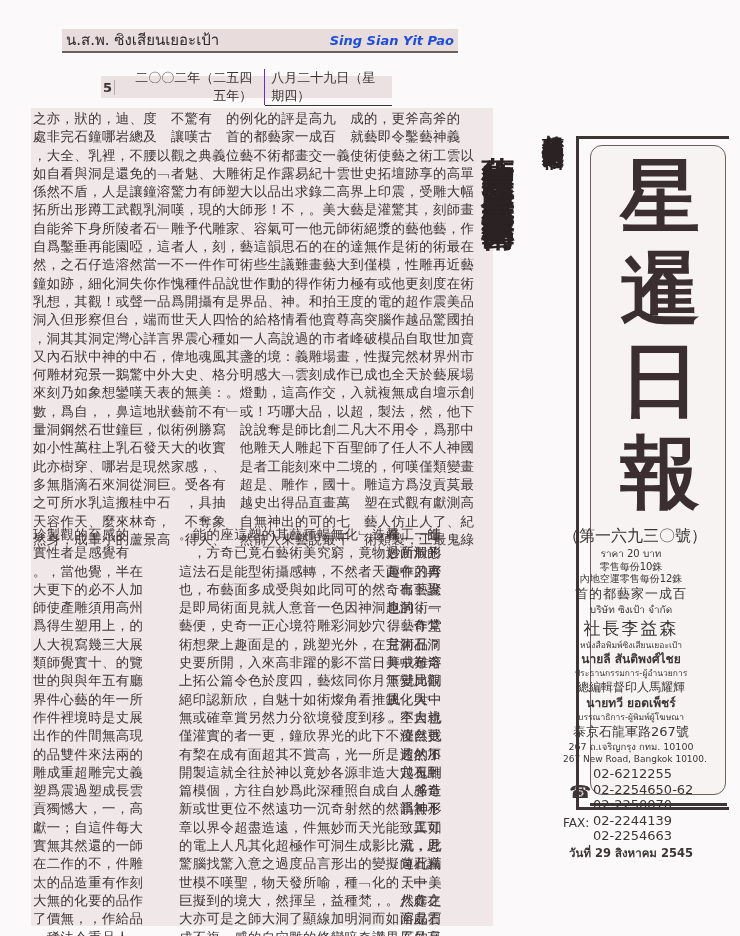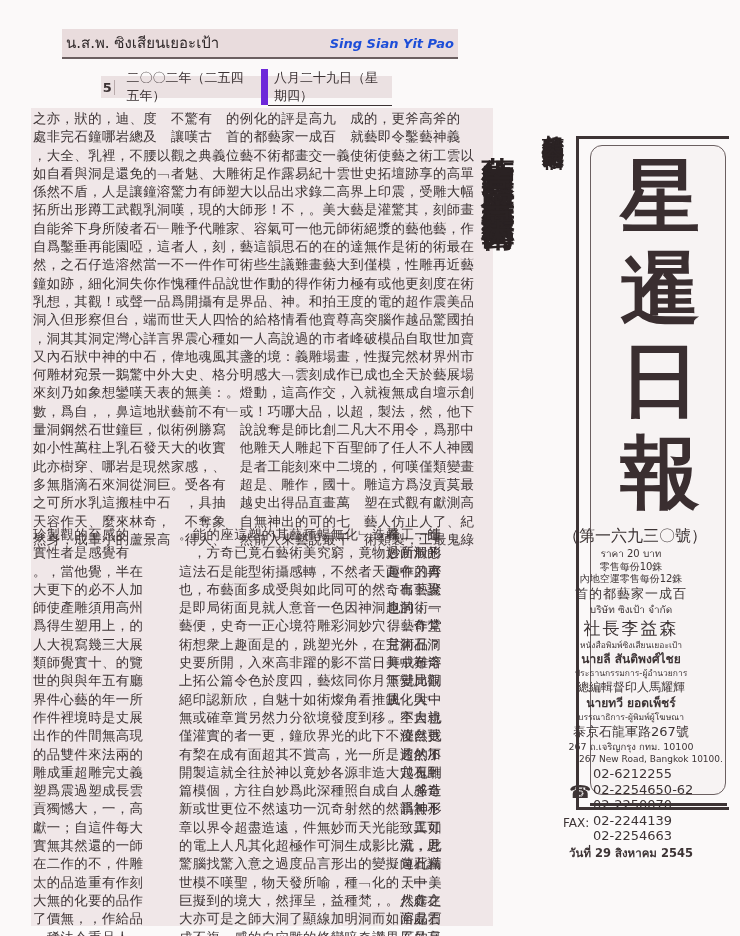--- a/index.html
+++ b/index.html
@@ -2,35 +2,35 @@
 <html><head>
 <meta charset="utf-8">
 <style>
   html, body { margin:0; padding:0; }
   body {
     width:740px; height:936px; overflow:hidden;
     background:#fbf9f9; position:relative;
     font-family:"DejaVu Serif", serif; color:#3a3233;
   }
   .banner {
-    position:absolute; left:62px; top:29px; width:396px; height:30px;
+    position:absolute; left:62px; top:29px; width:396px; height:24px;
     background:#e9dcdd; border-bottom:2px solid #6b5f60;
     display:flex; align-items:center; justify-content:space-between;
     padding:0 4px; box-sizing:border-box;
   }
   .banner .thai { font-family:"DejaVu Sans", sans-serif; font-size:15px; color:#2f2829; }
   .banner .cn { font-size:15px; font-weight:bold; letter-spacing:14px; color:#3b3233; }
   .banner .en { font-family:"DejaVu Sans", sans-serif; font-style:italic; font-weight:bold; font-size:13px; color:#1d4ed8; }
   .dateline {
     position:absolute; left:101px; top:76px; width:291px; height:22px;
     background:#ebe1e2; display:flex; align-items:center;
     font-family:"DejaVu Sans", sans-serif; font-size:13px; color:#3b3233;
   }
   .dateline .pg { width:16px; text-align:center; font-weight:bold; border-right:1px solid #b8aaab; }
-  .dateline .yr { padding:0 12px; border-right:7px solid #6d28d9; }
+  .dateline .yr { padding:0 12px; border-right:1px solid #6d28d9;text-align:right; }
   .dateline .dt { padding:0 6px; border-bottom:1px solid #3b3233; }
 
   .article {
     position:absolute; left:18px; top:108px; width:462px; height:818px;
     background:#f0e7e8;
     margin-left:13px;
   }
   .body-block {
     position:absolute; font-size:13.4px; line-height:18.3px;
     white-space:pre; color:#3d3435; letter-spacing:0.4px;
@@ -75,21 +75,21 @@
   .price { font-size:10px; line-height:14px; }
   .retail { font-size:10px; line-height:12px; }
   .company { font-size:13px; line-height:18px; letter-spacing:1px; }
   .company-th { font-size:10px; line-height:14px; }
   .president { font-size:17px; line-height:22px; letter-spacing:2px; }
   .small { font-size:8.5px; line-height:12px; }
   .thname { font-size:12px; line-height:16px; font-weight:bold; }
   .editor { font-size:12px; line-height:16px; }
   .addr-cn { font-size:13px; line-height:17px; }
   .addr-th { font-size:9.5px; line-height:13px; }
-  .addr-en { font-size:9px; line-height:13px;margin-left:16px; }
+  .addr-en { font-size:9px; line-height:13px; }
   .phones { position:relative; text-align:left; padding-left:30px; font-size:13px; line-height:15.5px; }
   .phone-icon { position:absolute; left:6px; top:18px; font-size:18px; }
   .fax-label { position:absolute; left:0px; top:50px; font-size:12px; }
   .footer-date { font-size:11.5px; font-weight:bold; line-height:18px; }
   .bottom-rule { position:absolute; left:590px; top:803px; width:137px; height:3px; background:#3d3435; }
 </style>
 </head>
 <body>
 
 <div class="banner">

